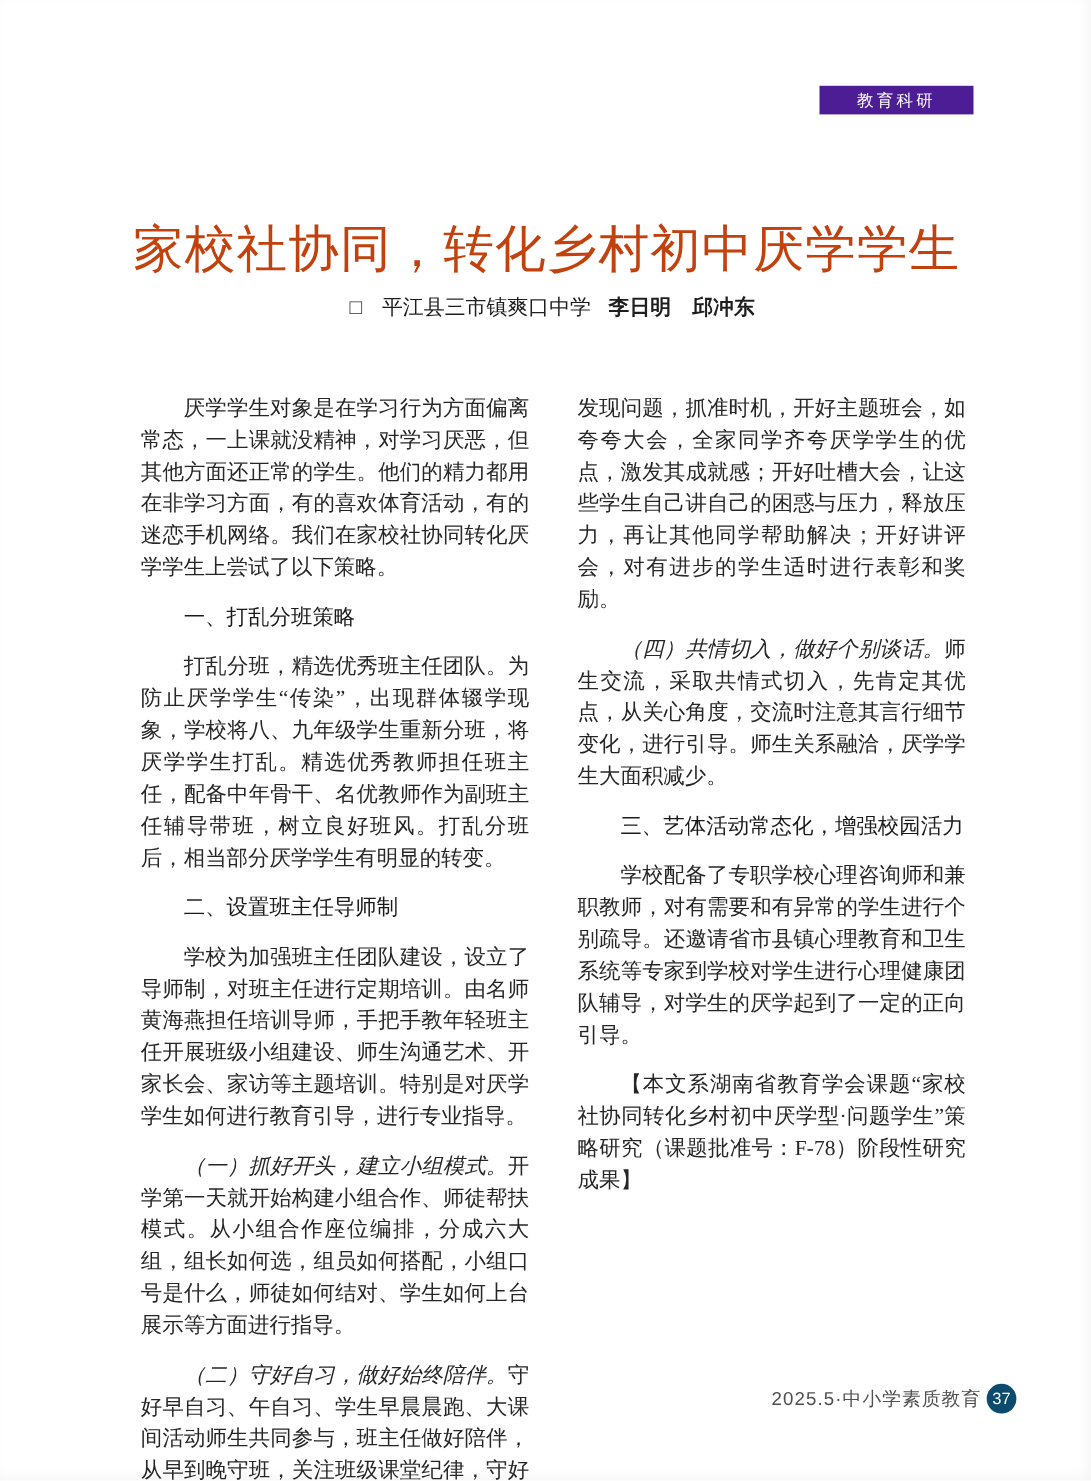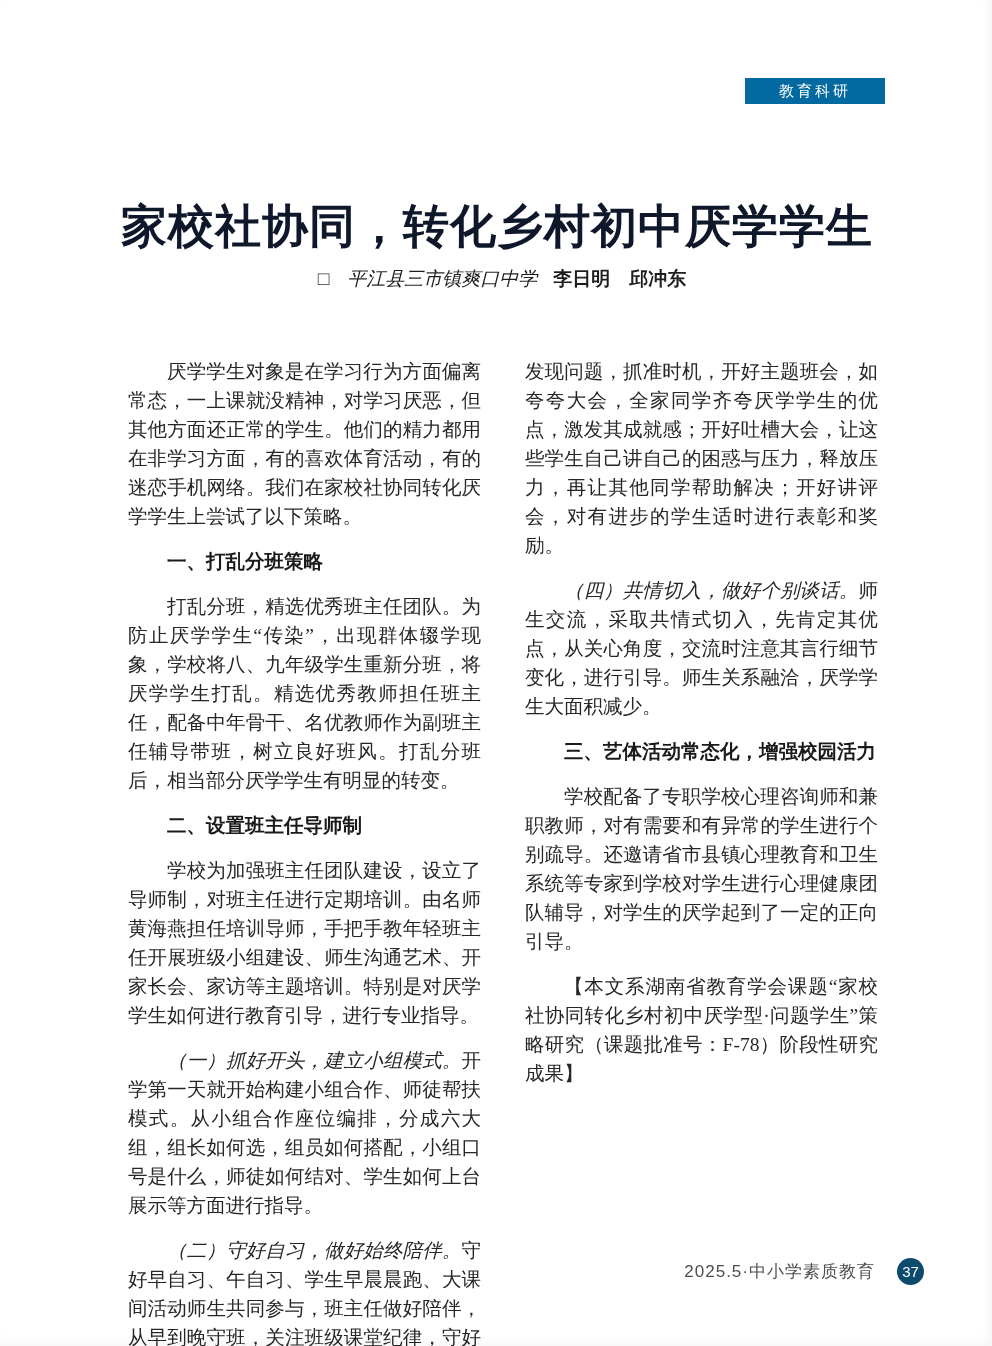--- a/index.html
+++ b/index.html
@@ -13,52 +13,51 @@
   }
   .page {
     position: absolute; inset: 0;
     background: #ffffff;
     box-shadow: inset -4px -4px 10px rgba(0,0,0,0.04);
   }
   .header-badge {
     position: absolute;
     left: 745px; top: 78px;
     width: 140px; height: 26px;
-    background: #0369a1;
+    background: #4c1d95;
     color: #ffffff;
     font-family: "Liberation Sans", sans-serif;
     font-size: 15px;
     letter-spacing: 3px;
     display: flex; align-items: center; justify-content: center;
   }
   .article-title {
     position: absolute;
     left: 92px; top: 196px;
     width: 810px;
     margin: 0;
     text-align: center;
     font-family: "Liberation Serif", serif;
     font-size: 46px;
-    font-weight: 700;
-    color: #0f172a;
+    font-weight: 400;
+    color: #c2410c;
     letter-spacing: 1px;
     white-space: nowrap;
   }
   .byline {
     position: absolute;
     left: 112px; top: 266px;
     width: 780px;
     text-align: center;
     font-size: 19px;
     color: #1e1e1e;
     white-space: nowrap;
   }
   .byline .marker { font-style: normal; margin-right: 18px; color: #333; }
   .byline .affil {
-    font-style: italic;
     font-family: "Liberation Serif", serif;
     margin-right: 16px;
   }
   .byline .authors {
     font-family: "Liberation Sans", sans-serif;
     font-weight: 700;
   }
   .columns {
     position: absolute;
     left: 112px; top: 341px;
@@ -70,29 +69,29 @@
     width: 385px;
     font-size: 19.5px;
     line-height: 29px;
     text-align: justify;
     color: #262626;
   }
   .col p { margin: 16px; text-indent: 2em; }
   .col p.no-indent { text-indent: 0; }
   .heading {
     font-family: "Liberation Sans", sans-serif;
-    font-weight: 700;
+    font-weight: 400;
     color: #1a1a1a;
   }
   .kaiti { font-style: italic; }
   .note { }
   .footer {
     position: absolute;
     top: 1258px; right: 68px;
-    display: flex; align-items: center; gap: 22px;
+    display: flex; align-items: center; gap: 5px;
     font-family: "Liberation Sans", sans-serif;
     font-size: 17px;
     color: #4e4e4e;
     letter-spacing: 1px;
   }
   .page-num {
     width: 27px; height: 27px;
     border-radius: 50%;
     background: #0c4a6e;
     color: #ffffff;

